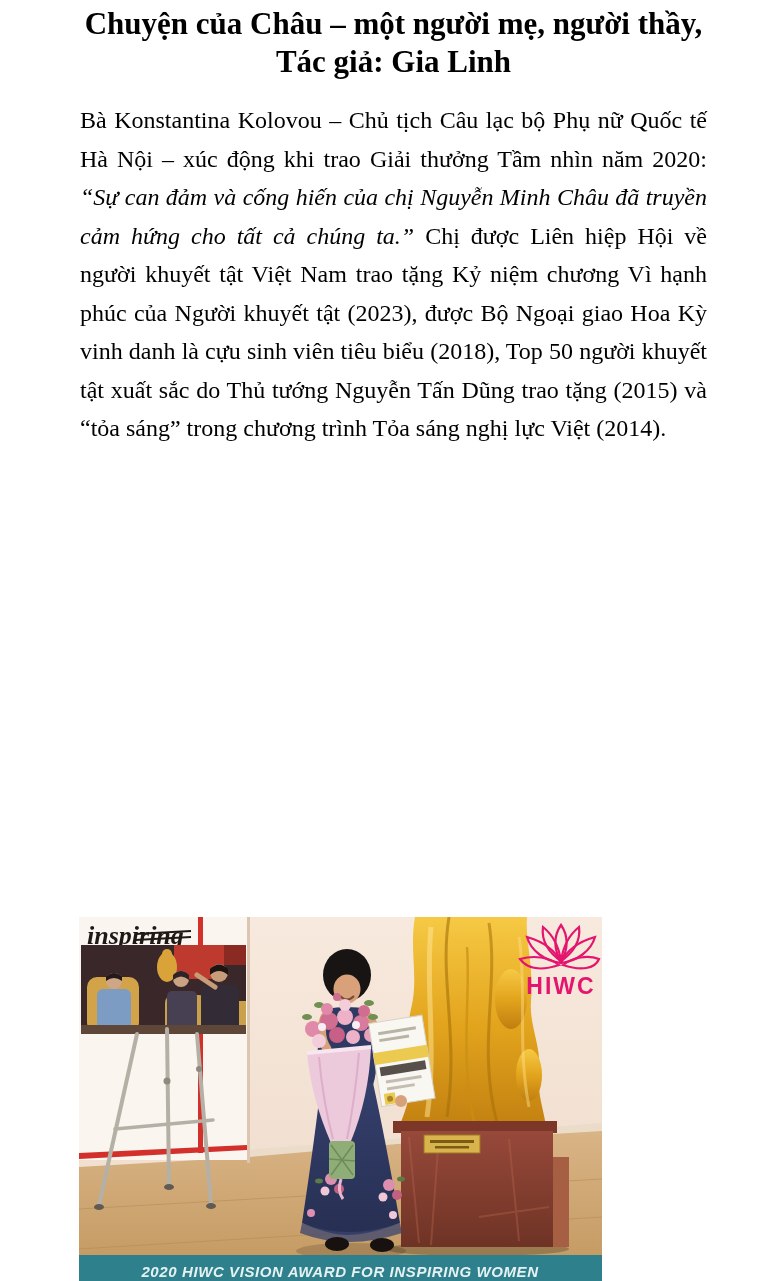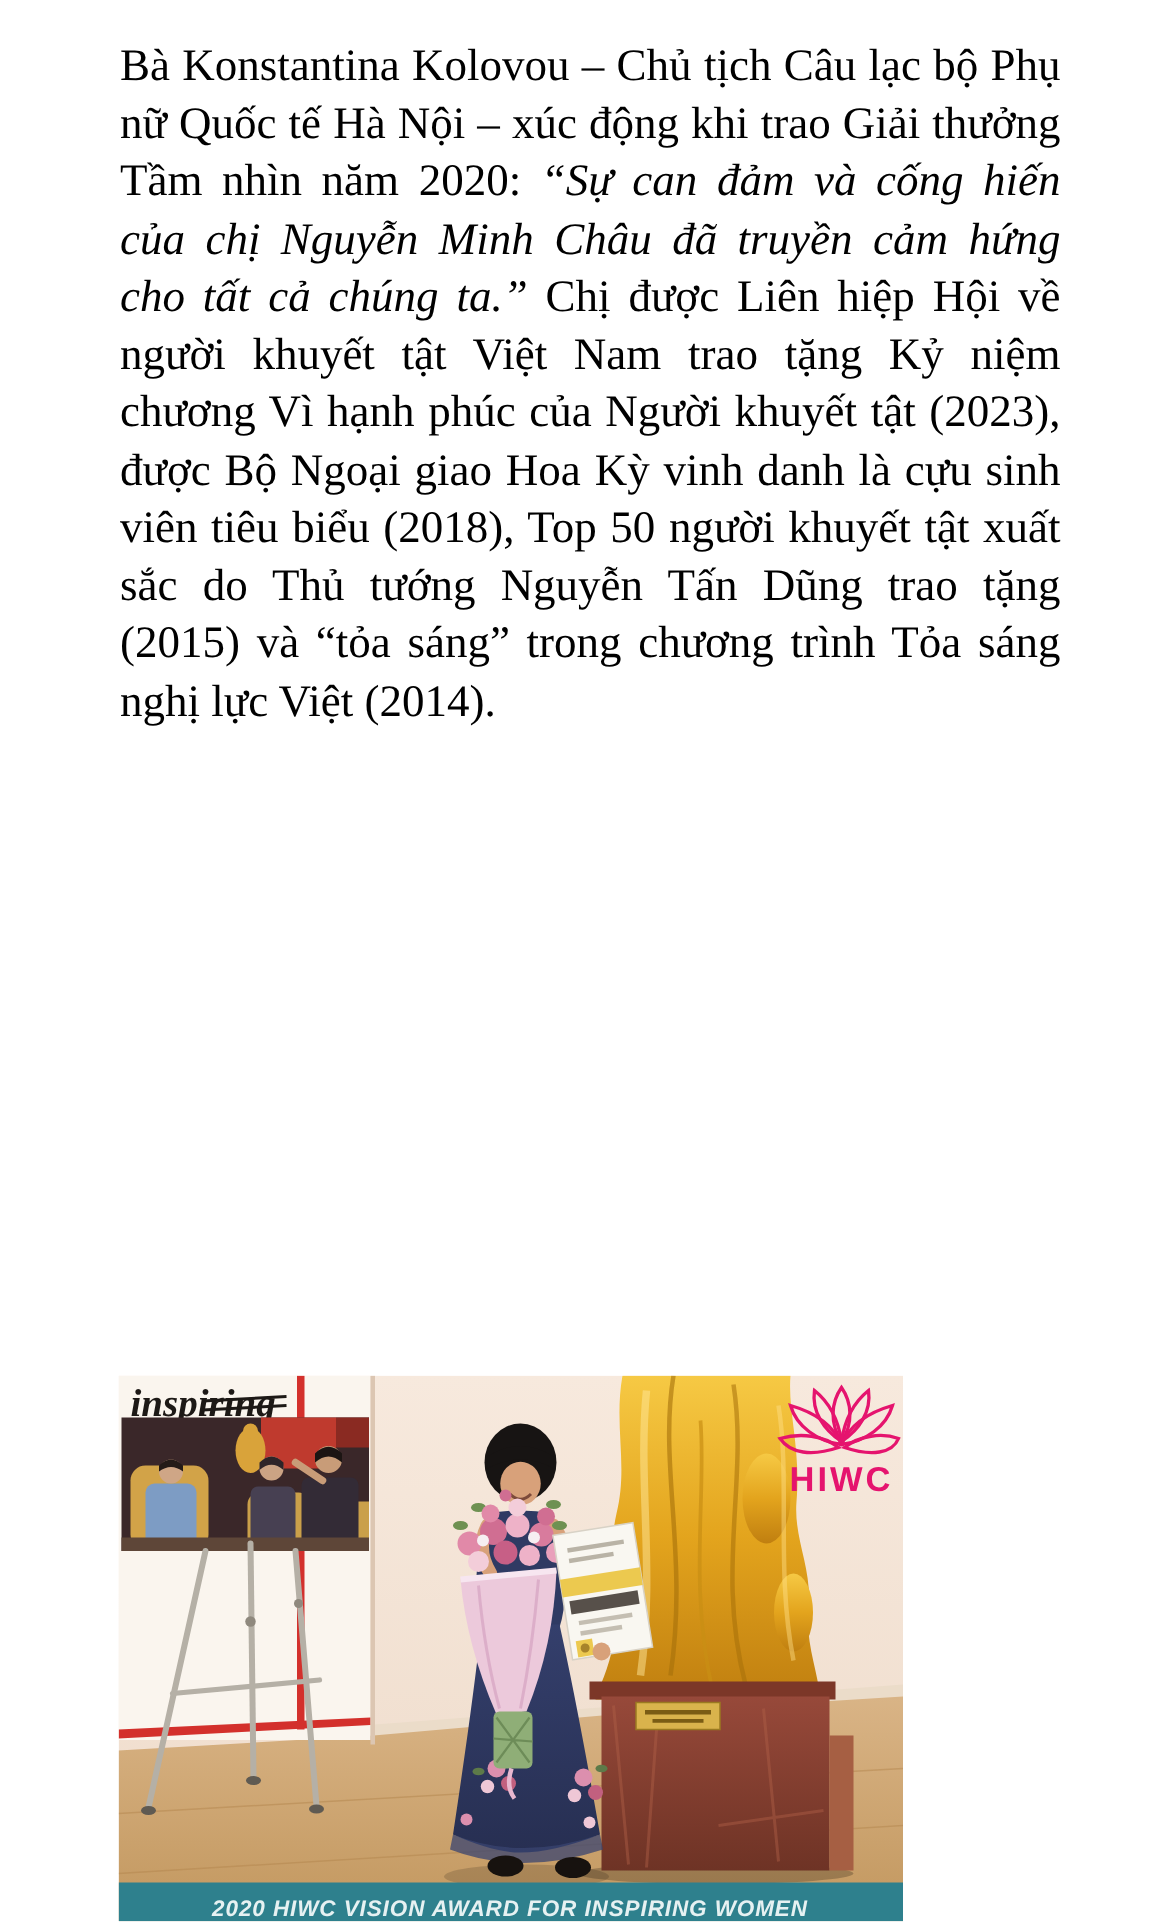--- a/index.html
+++ b/index.html
@@ -6,33 +6,35 @@
   body{
     width:781px;height:1281px;overflow:hidden;position:relative;
     background:#ffffff;color:#000;
     font-family:"Liberation Serif","DejaVu Serif",serif;
   }
   .content{margin:0 74px 0 80px;}
   .header{padding-top:5px;text-align:center;font-weight:bold;font-size:31px;line-height:38px;}
   .title-line{white-space:nowrap;}
   .lead{margin:29px 0 0;font-style:italic;text-align:justify;text-indent:57px;
         font-size:28px;line-height:38.5px;}
-  .bodypara{margin:20px 0 0;text-align:justify;font-size:30px;line-height:38.5px;}
+  .bodypara{margin:20px 0 0;text-align:justify;font-size:24px;line-height:38.5px;}
   .caption{margin:0;text-align:justify;font-size:28px;line-height:38.5px;}
   .quote-italic{font-style:italic;}
   .photo-wrap{position:absolute;left:79px;top:917px;width:576px;height:364px;overflow:hidden;}
   svg{display:block;}
 </style>
 </head>
 <body>
 
 <div class="page">
 
   <div class="content">
     <div class="header">
+      <div class="title-line">Chuyện của Châu – một người mẹ, người thầy,</div>
+      <div class="title-line">Tác giả: Gia Linh</div>
     </div>
 
 
     <p class="bodypara"><span>Bà Konstantina Kolovou – Chủ tịch Câu lạc bộ Phụ nữ Quốc tế Hà Nội – xúc động khi trao Giải thưởng Tầm nhìn năm 2020: </span><span class="quote-italic">“Sự can đảm và cống hiến của chị Nguyễn Minh Châu đã truyền cảm hứng cho tất cả chúng ta.”</span><span> Chị được Liên hiệp Hội về người khuyết tật Việt Nam trao tặng Kỷ niệm chương Vì hạnh phúc của Người khuyết tật (2023), được Bộ Ngoại giao Hoa Kỳ vinh danh là cựu sinh viên tiêu biểu (2018), Top 50 người khuyết tật xuất sắc do Thủ tướng Nguyễn Tấn Dũng trao tặng (2015) và “tỏa sáng” trong chương trình Tỏa sáng nghị lực Việt (2014).</span></p>
 
   </div>
 
   <div class="photo-wrap">
     <svg width="523" height="364" viewBox="0 0 523 364" xmlns="http://www.w3.org/2000/svg">
       <defs>

